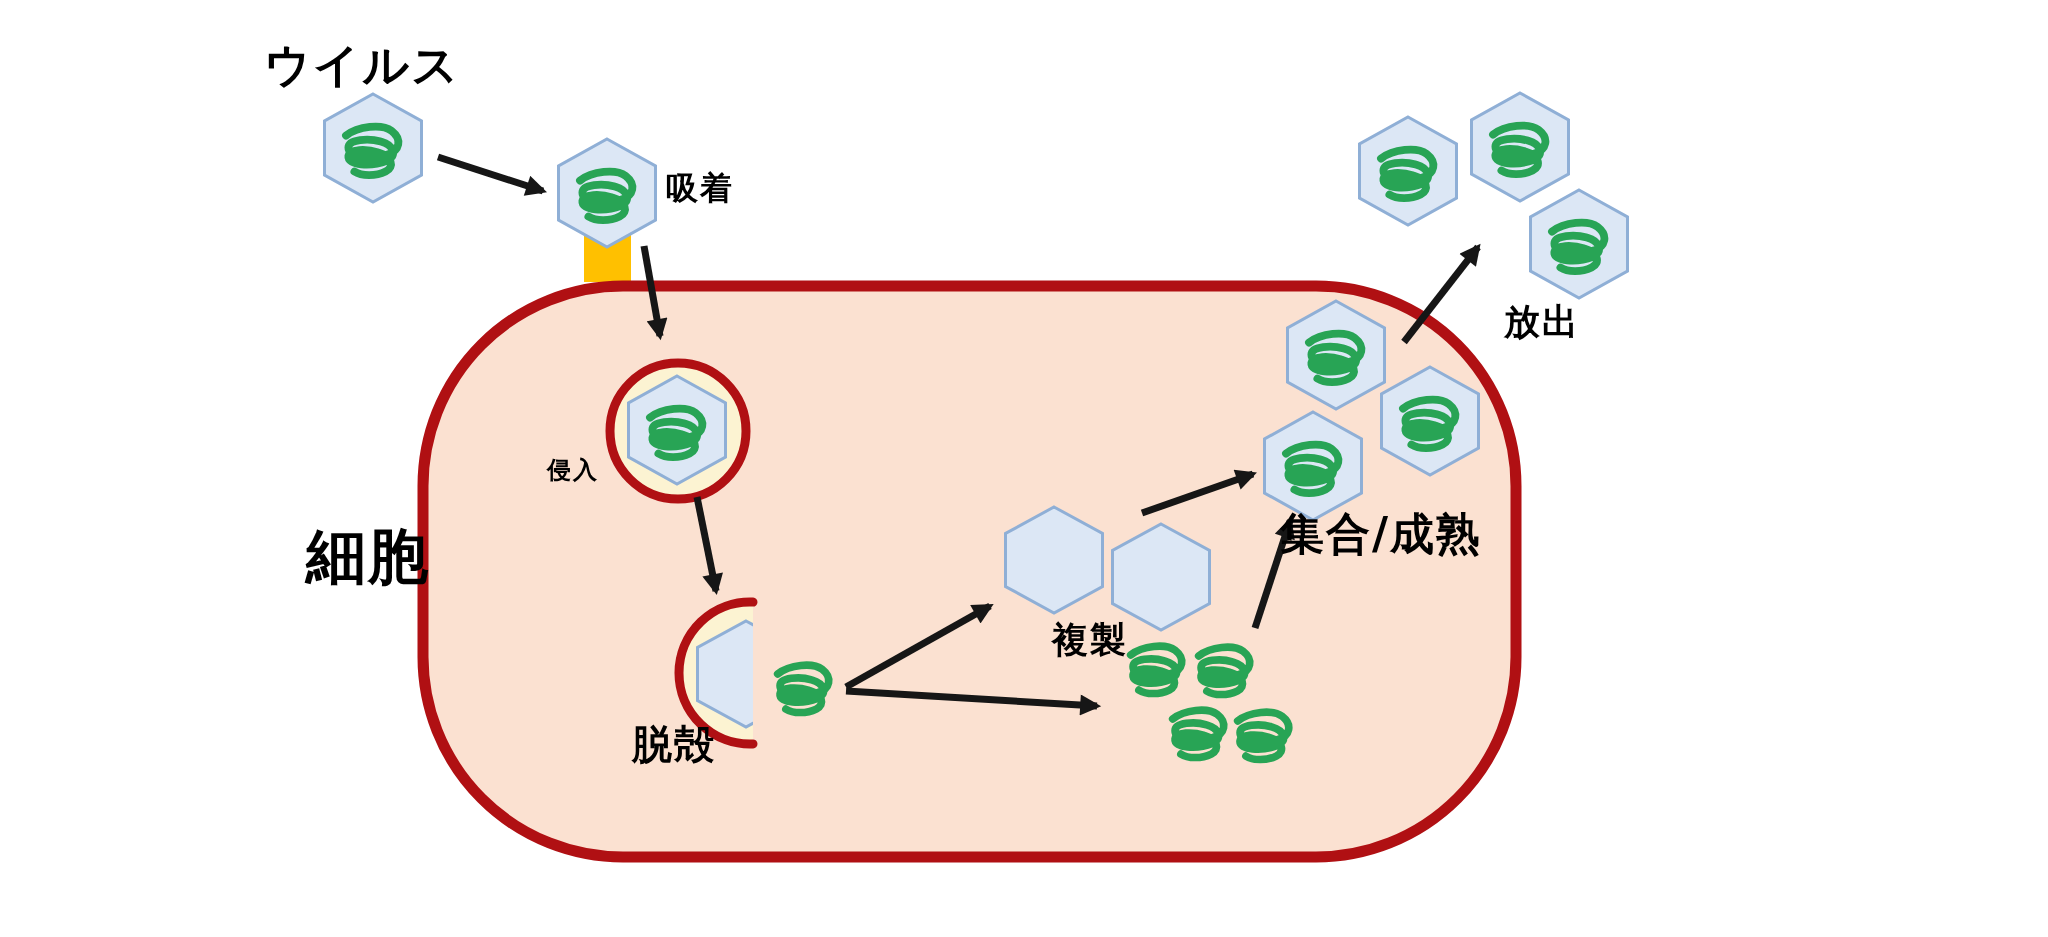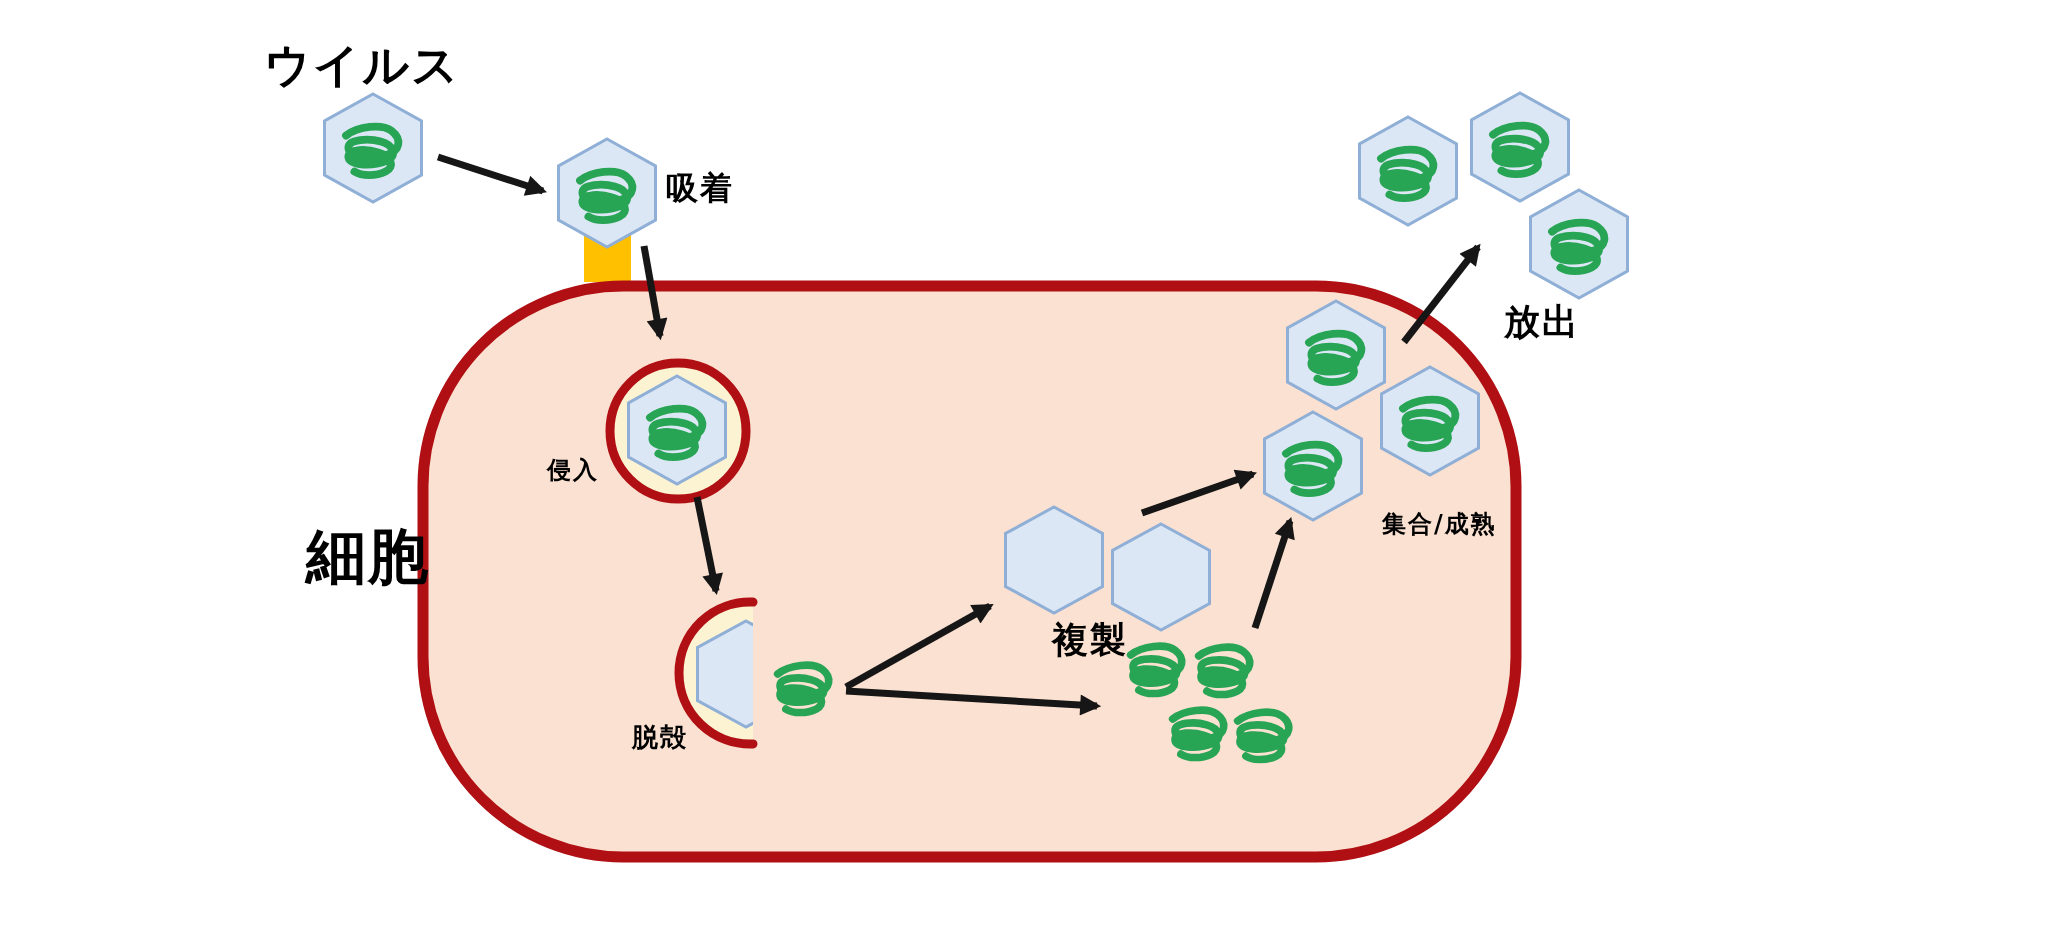--- a/index.html
+++ b/index.html
@@ -96,18 +96,18 @@
       <line x1="846" y1="691" x2="1097" y2="706" stroke="#161616" stroke-width="7" marker-end="url(#ah)"></line>
       <line x1="1142" y1="513" x2="1253" y2="474" stroke="#161616" stroke-width="7" marker-end="url(#ah)"></line>
       <line x1="1255" y1="628" x2="1290" y2="521" stroke="#161616" stroke-width="7" marker-end="url(#ah)"></line>
       <line x1="1404" y1="342" x2="1478" y2="247" stroke="#161616" stroke-width="7" marker-end="url(#ah)"></line>
     </svg>
   <div id="labels">
       <div class="diagram-label" style="left: 264px; top: 42px; font-size: 46px;">ウイルス</div>
       <div class="diagram-label" style="left: 666px; top: 172px; font-size: 32px;">吸着</div>
       <div class="diagram-label" style="left: 547px; top: 458px; font-size: 24px;">侵入</div>
       <div class="diagram-label" style="left: 289px; top: 526px; font-size: 60px; margin-left: 17px;">細胞</div>
-      <div class="diagram-label" style="left: 632px; top: 724px; font-size: 26px;">脱殻</div>
+      <div class="diagram-label" style="left: 632px; top: 724px; font-size: 40px;">脱殻</div>
       <div class="diagram-label" style="left: 1052px; top: 622px; font-size: 36px;">複製</div>
-      <div class="diagram-label" style="left: 1382px; top: 512px; font-size: 24px;">集合/成熟</div>
+      <div class="diagram-label" style="left: 1280px; top: 512px; font-size: 44px;">集合/成熟</div>
       <div class="diagram-label" style="left: 1504px; top: 304px; font-size: 36px;">放出</div>
     </div>
 </div>
 
 </body></html>

